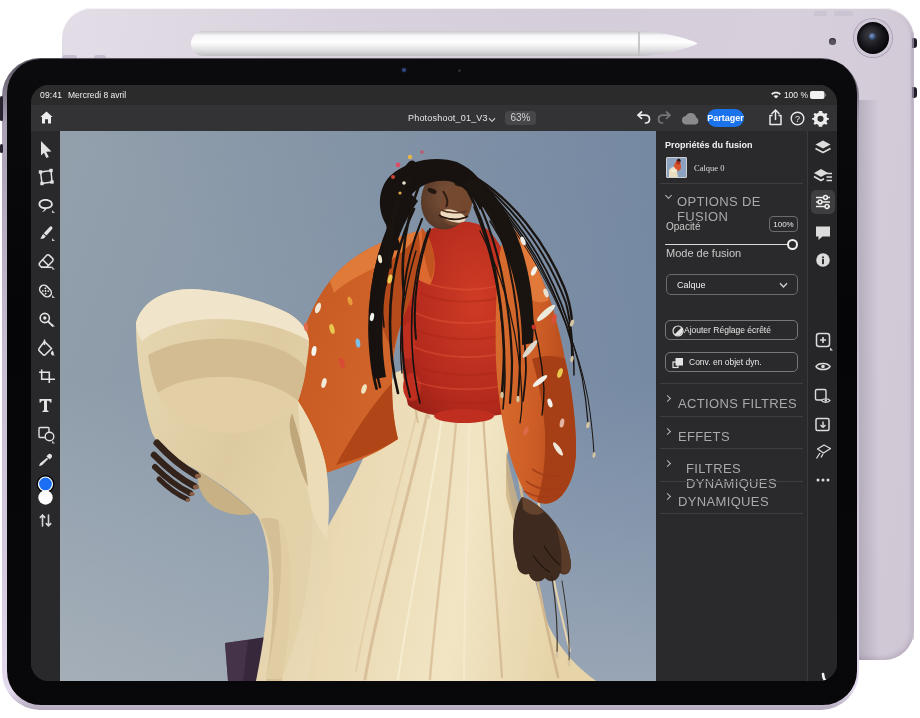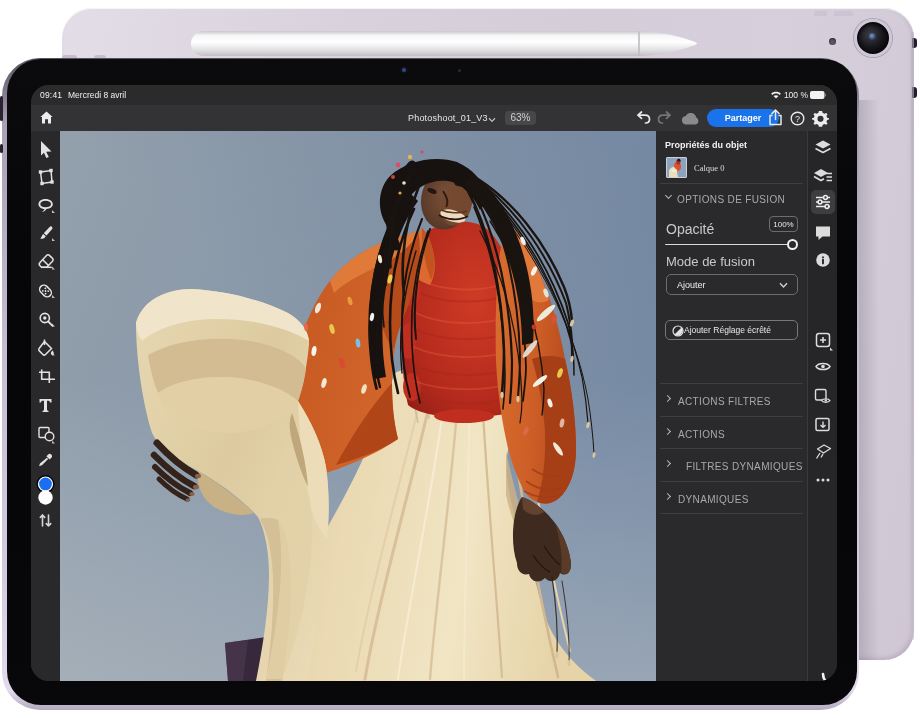--- a/index.html
+++ b/index.html
@@ -45,30 +45,30 @@
   
   #status { left:0; top:0; width:100%; height:20px; background:#2b2b2c; }
   #status .time { position:absolute; left:9px; top:5px; font-size:8.5px; font-weight:400; color:#f2f2f2; letter-spacing:.2px;}
   #status .date { position:absolute; left:37px; top:5px; font-size:8.5px; color:#f0f0f0; }
   #status .pct  { position:absolute; right:29px; top:5px; font-size:8.5px; color:#f0f0f0; }
   
   #titlebar { left:0; top:20px; width:100%; height:26px; background:#333336; }
   #doc { position:absolute; left:377px; top:8px; font-size:9px; color:#e6e6e6; letter-spacing:.2px;}
   #zoombadge { position:absolute; left:474px; top:6px; width:31px; height:14px; background:#47474a;
     border-radius:4px; color:#cfcfcf; font-size:10px; text-align:center; line-height:14px; }
-  #partager { position:absolute; left:676px; top:4px; width:72px; height:18px; background:#1b73ec;
+  #partager { position:absolute; left:676px; top:4px; width:37px; height:18px; background:#1b73ec;
     border-radius:9px; color:#fff; font-size:9px; font-weight:700; text-align:center; line-height:18px; }
   
   #toolbar { left:0; top:46px; width:29px; height:550px; background:#29292b; }
   #canvas { left:29px; top:46px; width:596px; height:550px; background:#8b9aab; }
   #panel { left:625px; top:46px; width:151px; height:550px; background:#2a2a2c; }
   #strip { left:776px; top:46px; width:30px; height:550px; background:#262628;
     border-left:1px solid #3a3a3c; }
   .sep { position:absolute; left:4px; width:143px; height:1px; background:#3e3e40; }
-  .sechead { position:absolute; left:10px; font-size:10px; color:#a9a9ab; letter-spacing:.35px;text-align:center; }
+  .sechead { position:absolute; left:10px; font-size:13px; color:#a9a9ab; letter-spacing:.35px; }
   .chev { position:absolute; left:9px; width:5px; height:5px; border-right:1.5px solid #b5b5b7;
     border-bottom:1.5px solid #b5b5b7; }
   .chev.right { transform:rotate(-45deg); }
   .chev.down { transform:rotate(45deg); }
   .btn { position:absolute; left:9px; width:133px; height:20px; border:1px solid #77777a;
     border-radius:5px; color:#e8e8e8; font-size:8.5px; line-height:19px; }
   #corner-arc { left:789px; top:577px; width:26px; height:26px; }
 </style>
 </head>
 <body>
@@ -502,59 +502,66 @@
         <ellipse cx="466" cy="300" rx="2.2" ry="4.6" fill="#dc6a48" transform="rotate(22 466 300)"></ellipse>
         <circle cx="474" cy="196" r="2.4" fill="#cc3328"></circle>
         <ellipse cx="463" cy="110" rx="2.2" ry="4.6" fill="#f2f0ea" transform="rotate(-22 463 110)"></ellipse>
         <ellipse cx="330" cy="148" rx="2.2" ry="4.6" fill="#eccc54" transform="rotate(14 330 148)"></ellipse>
         <ellipse cx="320" cy="128" rx="2" ry="4.2" fill="#f4e6c8" transform="rotate(-10 320 128)"></ellipse>
       </g>
     </svg>
     </div>
 
     <div id="panel" class="abs">
-      <div class="abs" style="left:9px;top:9px;font-size:9px;font-weight:700;color:#f2f2f2;">Propriétés du objet</div>
+      <div class="abs" style="left:9px;top:9px;font-size:9px;font-weight:700;color:#f2f2f2;">Propriétés du fusion</div>
       <div class="abs" style="left:10px;top:26px;width:21px;height:21px;border:1px solid #cfcfd1;border-radius:1px;overflow:hidden;">
         <svg width="19" height="19" viewBox="0 0 19 19">
           <rect width="19" height="19" fill="#8ba3c0"></rect>
           <path d="M2,19 L2,12 C4,9 7,8 9,9 L11,19 Z" fill="#ecdfc0"></path>
           <path d="M7,8 C7,5 9,3.5 11,4 C13,4.5 14.5,7 14,10 C13,13 10,13.5 8.5,12 Z" fill="#d9542b"></path>
           <path d="M9,4 C9,2.5 10.5,1.5 12,2 C13.5,2.5 14,4.5 13,6 C12,7 10,6.5 9.5,5.5 Z" fill="#b03020"></path>
           <path d="M10,2 C10.5,1 12,0.5 13,1.2 L14,3 C13,3.8 11,3.5 10.5,2.8 Z" fill="#231a14"></path>
           <path d="M4,12 C5.5,10.5 8,10 9.5,11 L10,14 L5,14 Z" fill="#f4ead0"></path>
         </svg>
       </div>
       <div class="abs" style="left:38px;top:32px;font-size:8.5px;color:#dcdcdc;font-family:Liberation Serif, serif;">Calque 0</div>
       <div class="sep" style="top:51.5px;"></div>
       <div class="chev down" style="left:10px;top:62px;"></div>
       <div class="sechead" style="left:21px;top:63px;">OPTIONS DE FUSION</div>
-      <div class="abs" style="left:10px;top:90px;font-size:14px;color:#c9c9c9;">Opacité</div>
+      <div class="abs" style="left:10px;top:90px;font-size:10px;color:#c9c9c9;">Opacité</div>
       <div class="abs" style="left:113px;top:85px;width:29px;height:16px;border:1px solid #6c6c6f;border-radius:4px;font-size:8px;color:#e9e9e9;text-align:center;line-height:15px;">100%</div>
       <div class="abs" style="left:9px;top:112.5px;width:127px;height:1.5px;background:#d9d9d9;border-radius:1px;"></div>
       <div class="abs" style="left:130.5px;top:108px;width:11px;height:11px;border:2px solid #f0f0f0;border-radius:50%;background:#2a2a2c;"></div>
-      <div class="abs" style="left:10px;top:123px;font-size:13px;color:#c9c9c9;">Mode de fusion</div>
+      <div class="abs" style="left:10px;top:116px;font-size:11px;color:#c9c9c9;">Mode de fusion</div>
       <div class="abs" style="left:10px;top:143px;width:132px;height:21px;border:1px solid #6c6c6f;border-radius:5px;">
-        <span style="position:absolute;left:10px;top:5px;font-size:9px;color:#efefef;">Ajouter</span>
+        <span style="position:absolute;left:10px;top:5px;font-size:9px;color:#efefef;">Calque</span>
         <svg class="abs" style="right:9px;top:7px" width="9" height="7" viewBox="0 0 9 7">
             <path d="M1 1.3 L4.5 5 L8 1.3" stroke="#d0d0d0" stroke-width="1.4" fill="none"></path>
           </svg>
       </div>
       <div class="btn" style="top:189px;">
         <svg style="position:absolute;left:6px;top:4px" width="12" height="12" viewBox="0 0 12 12">
             <circle cx="6" cy="6" r="5" fill="none" stroke="#e4e4e4" stroke-width="1.2"></circle>
             <path d="M2.5 9.5 L9.5 2.5 A5 5 0 0 1 2.5 9.5 Z" fill="#e4e4e4"></path>
           </svg>
         <span style="margin-left:18px;">Ajouter Réglage écrêté</span>
       </div>
+      <div class="btn" style="top:221px;">
+        <svg style="position:absolute;left:6px;top:4px" width="12" height="12" viewBox="0 0 12 12">
+            <rect x="3.5" y="1" width="7.5" height="7.5" fill="#e4e4e4"></rect>
+            <rect x="1" y="5" width="5" height="5.5" fill="none" stroke="#e4e4e4" stroke-width="1.2"></rect>
+          </svg>
+        <span style="margin-left:23px;">Conv. en objet dyn.</span>
+      </div>
       <div class="sep" style="top:252px;"></div>
       <div class="chev right" style="top:265px;"></div>
         <div class="sechead" style="top:265px;left:22px;">ACTIONS FILTRES</div>
       <div class="sep" style="top:284.5px;"></div>
       <div class="chev right" style="top:298px;"></div>
-        <div class="sechead" style="top:298px;left:22px;">ACTIONS</div>
+        <div class="sechead" style="top:298px;left:22px;">EFFETS</div>
       <div class="sep" style="top:317px;"></div>
       <div class="chev right" style="top:330px;"></div>
         <div class="sechead" style="top:330px;left:30px;">FILTRES DYNAMIQUES</div>
       <div class="sep" style="top:349.5px;"></div>
       <div class="chev right" style="top:363px;"></div>
         <div class="sechead" style="top:363px;left:22px;">DYNAMIQUES</div>
       <div class="sep" style="top:382px;"></div>
     </div>
 
     <div id="strip" class="abs">

